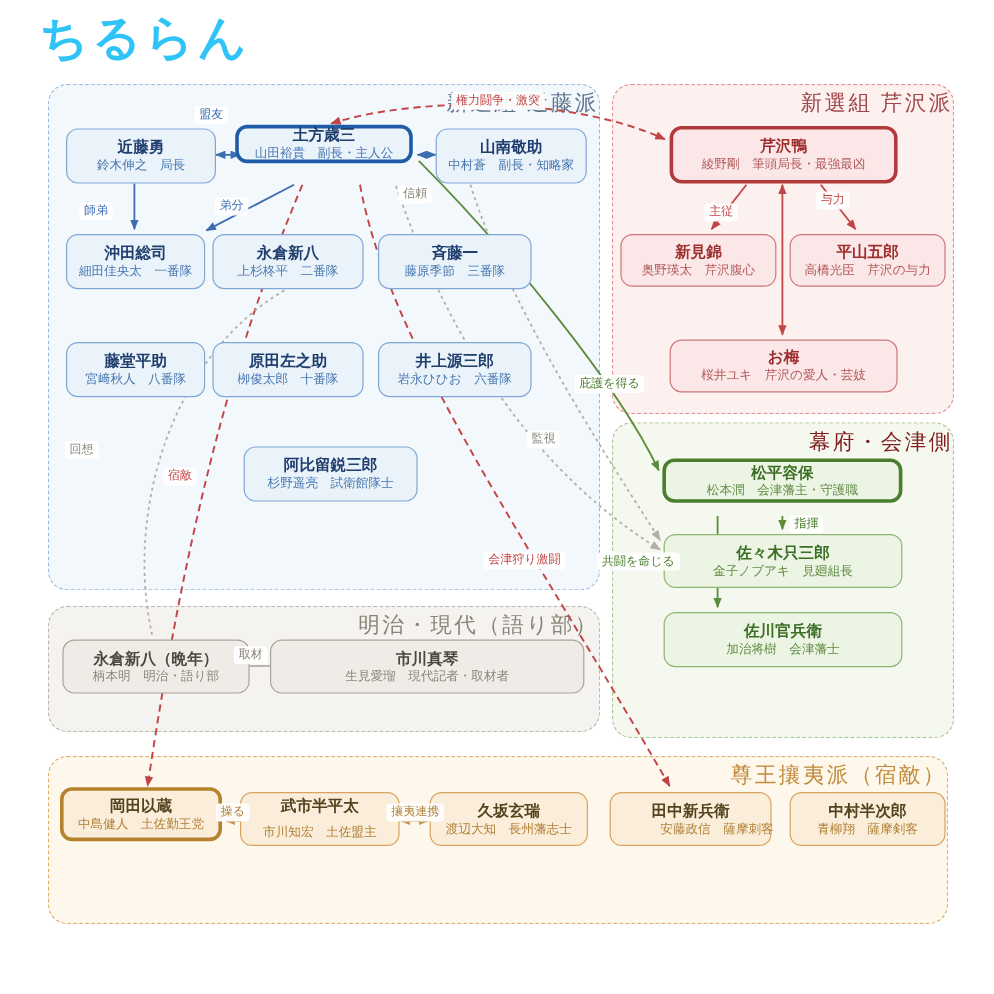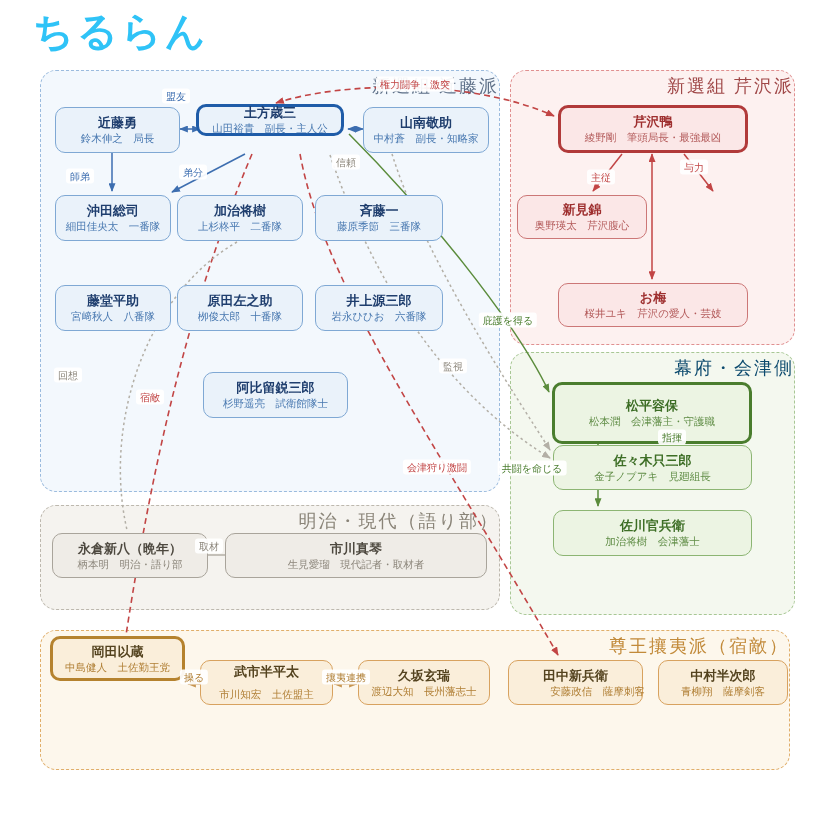--- a/index.html
+++ b/index.html
@@ -78,21 +78,21 @@
     </div>
     <div class="card" style="left: 363px; top: 107px; width: 126px; height: 46px; border-color: rgb(127, 168, 212); background: rgb(234, 242, 250);">
       <div class="cname" style="color: rgb(31, 62, 110);">山南敬助</div>
       <div class="csub" style="color: rgb(72, 120, 176);">中村蒼　副長・知略家</div>
     </div>
     <div class="card" style="left: 55px; top: 195px; width: 116px; height: 46px; border-color: rgb(127, 168, 212); background: rgb(234, 242, 250);">
       <div class="cname" style="color: rgb(31, 62, 110);">沖田総司</div>
       <div class="csub" style="color: rgb(72, 120, 176);">細田佳央太　一番隊</div>
     </div>
     <div class="card" style="left: 177px; top: 195px; width: 126px; height: 46px; border-color: rgb(127, 168, 212); background: rgb(234, 242, 250);">
-      <div class="cname" style="color: rgb(31, 62, 110);">加治将樹</div>
+      <div class="cname" style="color: rgb(31, 62, 110);">永倉新八</div>
       <div class="csub" style="color: rgb(72, 120, 176);">上杉柊平　二番隊</div>
     </div>
     <div class="card" style="left: 315px; top: 195px; width: 128px; height: 46px; border-color: rgb(127, 168, 212); background: rgb(234, 242, 250);">
       <div class="cname" style="color: rgb(31, 62, 110);">斉藤一</div>
       <div class="csub" style="color: rgb(72, 120, 176);">藤原季節　三番隊</div>
     </div>
     <div class="card" style="left: 55px; top: 285px; width: 116px; height: 46px; border-color: rgb(127, 168, 212); background: rgb(234, 242, 250);">
       <div class="cname" style="color: rgb(31, 62, 110);">藤堂平助</div>
       <div class="csub" style="color: rgb(72, 120, 176);">宮﨑秋人　八番隊</div>
     </div>
@@ -112,28 +112,32 @@
       <div class="group-title" style="color: rgb(160, 72, 72);">新選組 芹沢派</div>
     </div>
     <div class="card main" style="left: 558px; top: 105px; width: 190px; height: 48px; border-color: rgb(177, 58, 58); background: rgb(251, 231, 231);">
       <div class="cname" style="color: rgb(158, 47, 47);">芹沢鴨</div>
       <div class="csub" style="color: rgb(178, 88, 88);">綾野剛　筆頭局長・最強最凶</div>
     </div>
     <div class="card" style="left: 517px; top: 195px; width: 130px; height: 44px; border-color: rgb(204, 119, 119); background: rgb(251, 231, 231);">
       <div class="cname" style="color: rgb(158, 47, 47);">新見錦</div>
       <div class="csub" style="color: rgb(178, 88, 88);">奥野瑛太　芹沢腹心</div>
     </div>
+    <div class="card" style="left: 658px; top: 195px; width: 130px; height: 44px; border-color: rgb(204, 119, 119); background: rgb(251, 231, 231);">
+      <div class="cname" style="color: rgb(158, 47, 47);">平山五郎</div>
+      <div class="csub" style="color: rgb(178, 88, 88);">高橋光臣　芹沢の与力</div>
+    </div>
     <div class="card" style="left: 558px; top: 283px; width: 190px; height: 44px; border-color: rgb(204, 119, 119); background: rgb(251, 231, 231);">
       <div class="cname" style="color: rgb(158, 47, 47);">お梅</div>
       <div class="csub" style="color: rgb(178, 88, 88);">桜井ユキ　芹沢の愛人・芸妓</div>
     </div>
     <div class="group" style="left: 510px; top: 352px; width: 285px; height: 263px; border-color: rgb(168, 199, 149); background: rgb(244, 248, 239);">
-      <div class="group-title" style="color: #0c4a6e; padding-left: 34px;">幕府・会津側</div>
+      <div class="group-title" style="color: #7f1d1d; padding-left: 34px;">幕府・会津側</div>
     </div>
-    <div class="card main" style="left: 552px; top: 382px; width: 200px; height: 62px; border-color: rgb(74, 125, 46); background: rgb(236, 244, 227);">
+    <div class="card main" style="left: 552px; top: 382px; width: 200px; height: 37px; border-color: rgb(74, 125, 46); background: rgb(236, 244, 227);">
       <div class="cname" style="color: rgb(61, 110, 38);">松平容保</div>
       <div class="csub" style="color: rgb(95, 140, 69);">松本潤　会津藩主・守護職</div>
     </div>
     <div class="card" style="left: 553px; top: 445px; width: 199px; height: 45px; border-color: rgb(140, 181, 115); background: rgb(236, 244, 227);">
       <div class="cname" style="color: rgb(61, 110, 38);">佐々木只三郎</div>
       <div class="csub" style="color: rgb(95, 140, 69);">金子ノブアキ　見廻組長</div>
     </div>
     <div class="card" style="left: 553px; top: 510px; width: 199px; height: 46px; border-color: rgb(140, 181, 115); background: rgb(236, 244, 227);">
       <div class="cname" style="color: rgb(61, 110, 38);">佐川官兵衛</div>
       <div class="csub" style="color: rgb(95, 140, 69);">加治将樹　会津藩士</div>
@@ -145,21 +149,21 @@
       <div class="cname" style="color: rgb(77, 72, 63);">永倉新八（晩年）</div>
       <div class="csub" style="color: rgb(140, 134, 123);">柄本明　明治・語り部</div>
     </div>
     <div class="card" style="left: 225px; top: 533px; width: 262px; height: 45px; border-color: rgb(169, 164, 155); background: rgb(239, 236, 231);">
       <div class="cname" style="color: rgb(77, 72, 63);">市川真琴</div>
       <div class="csub" style="color: rgb(140, 134, 123);">生見愛瑠　現代記者・取材者</div>
     </div>
     <div class="group" style="left: 40px; top: 630px; width: 750px; height: 140px; border-color: rgb(224, 174, 106); background: rgb(253, 247, 236);">
       <div class="group-title" style="color: rgb(194, 138, 58);">尊王攘夷派（宿敵）</div>
     </div>
-    <div class="card main" style="left: 50px; top: 636px; width: 135px; height: 45px; border-color: rgb(181, 130, 46); background: rgb(250, 238, 218);">
+    <div class="card main" style="left: 50px; top: 656px; width: 135px; height: 45px; border-color: rgb(181, 130, 46); background: rgb(250, 238, 218);">
       <div class="cname" style="color: rgb(84, 67, 31);">岡田以蔵</div>
       <div class="csub" style="color: rgb(176, 127, 53);">中島健人　土佐勤王党</div>
     </div>
     <div class="card" style="left: 200px; top: 660px; width: 133px; height: 45px; border-color: rgb(216, 162, 95); background: rgb(250, 238, 218);">
       <div class="cname" style="color: rgb(84, 67, 31);">武市半平太</div>
       <div class="csub" style="color: rgb(176, 127, 53); margin-top: 10px;">市川知宏　土佐盟主</div>
     </div>
     <div class="card" style="left: 358px; top: 660px; width: 132px; height: 45px; border-color: rgb(216, 162, 95); background: rgb(250, 238, 218);">
       <div class="cname" style="color: rgb(84, 67, 31);">久坂玄瑞</div>
       <div class="csub" style="color: rgb(176, 127, 53);">渡辺大知　長州藩志士</div>

